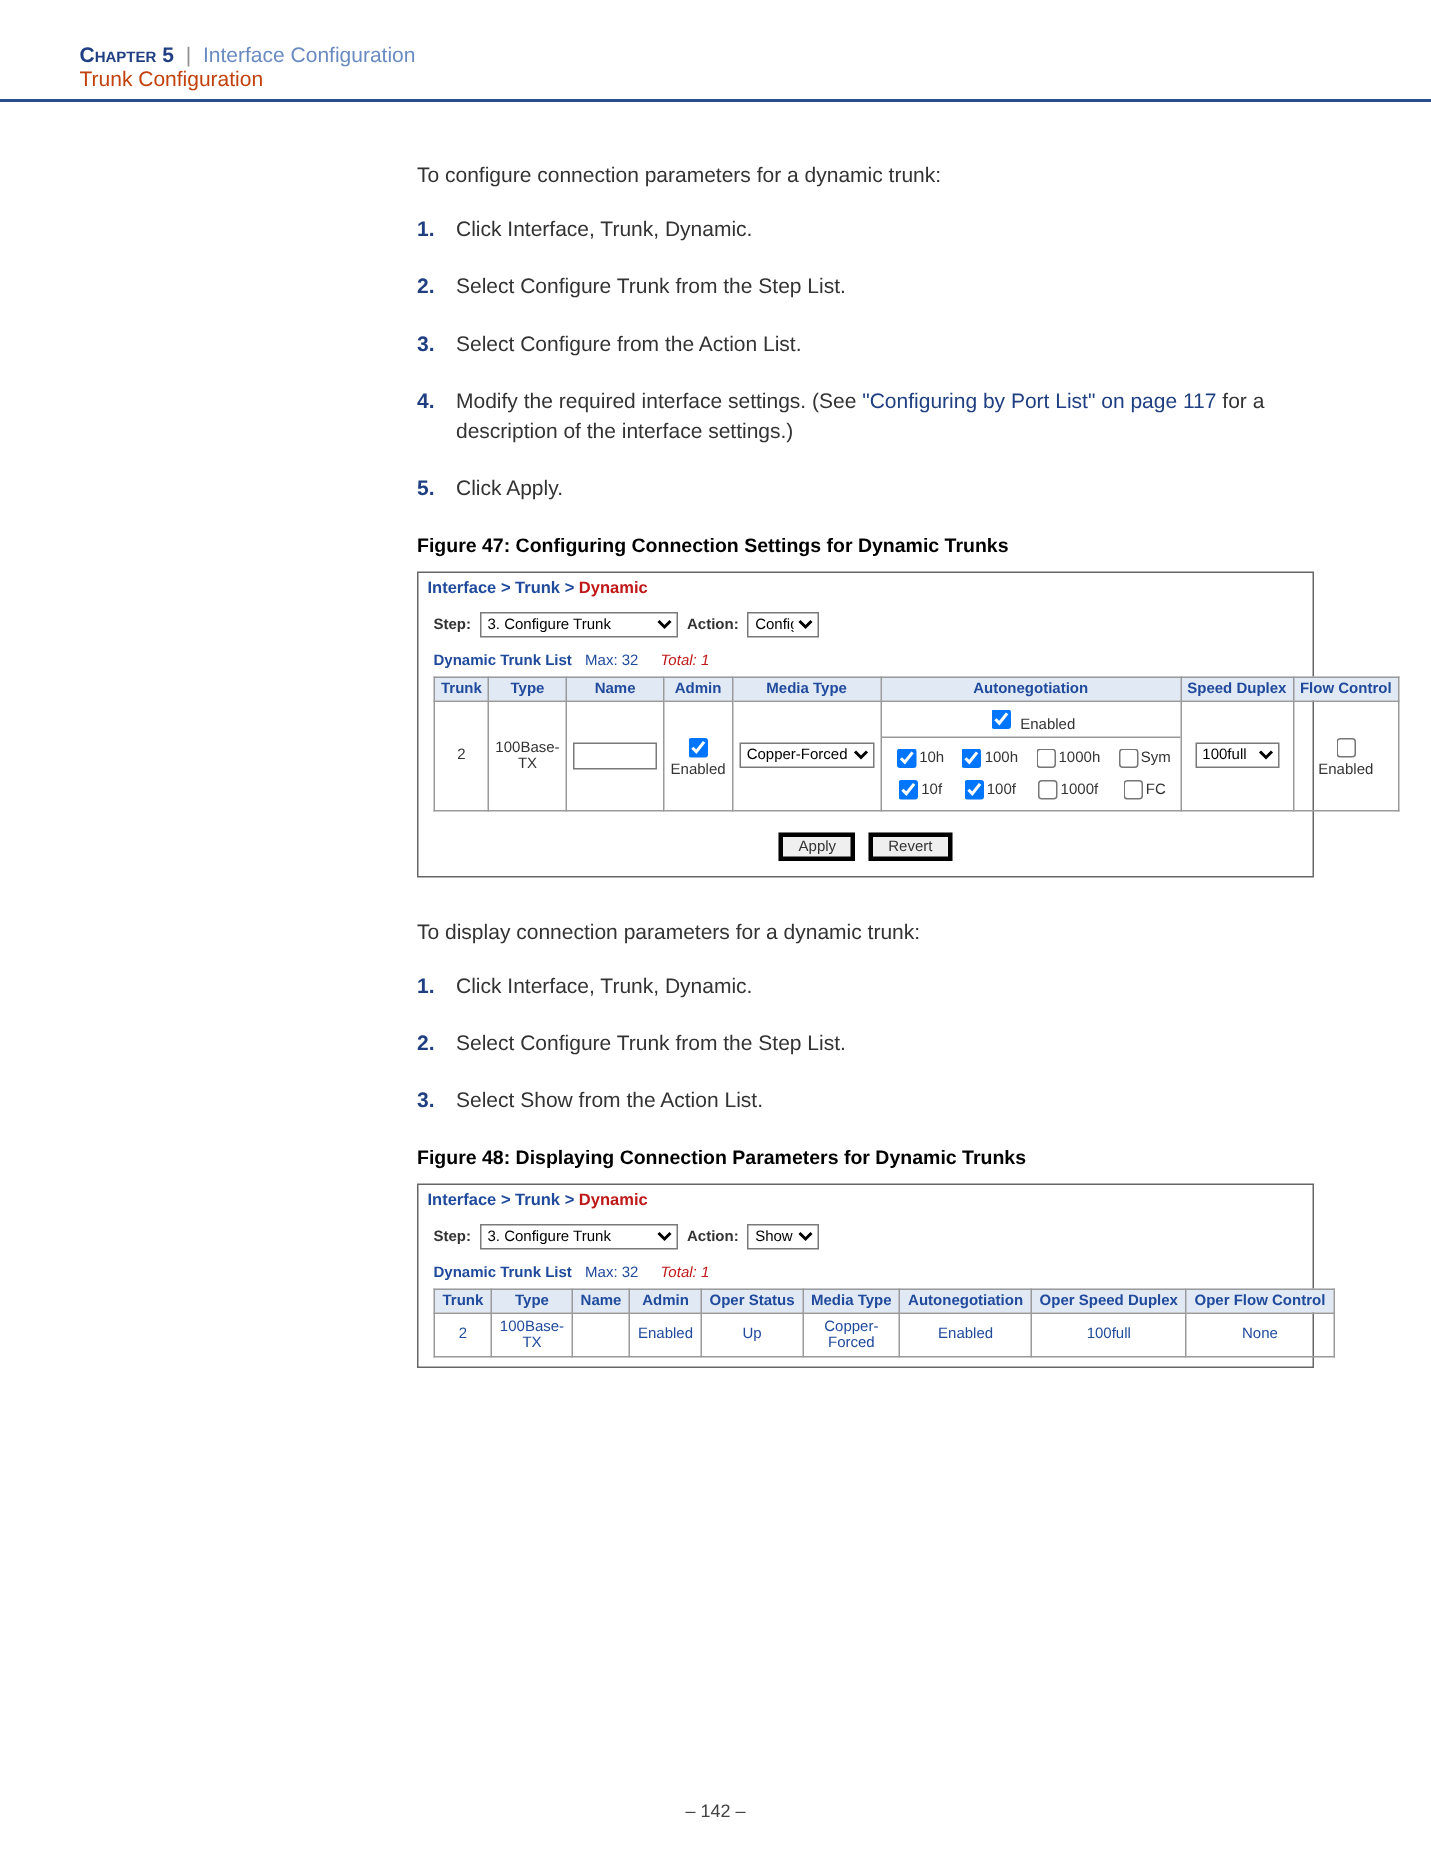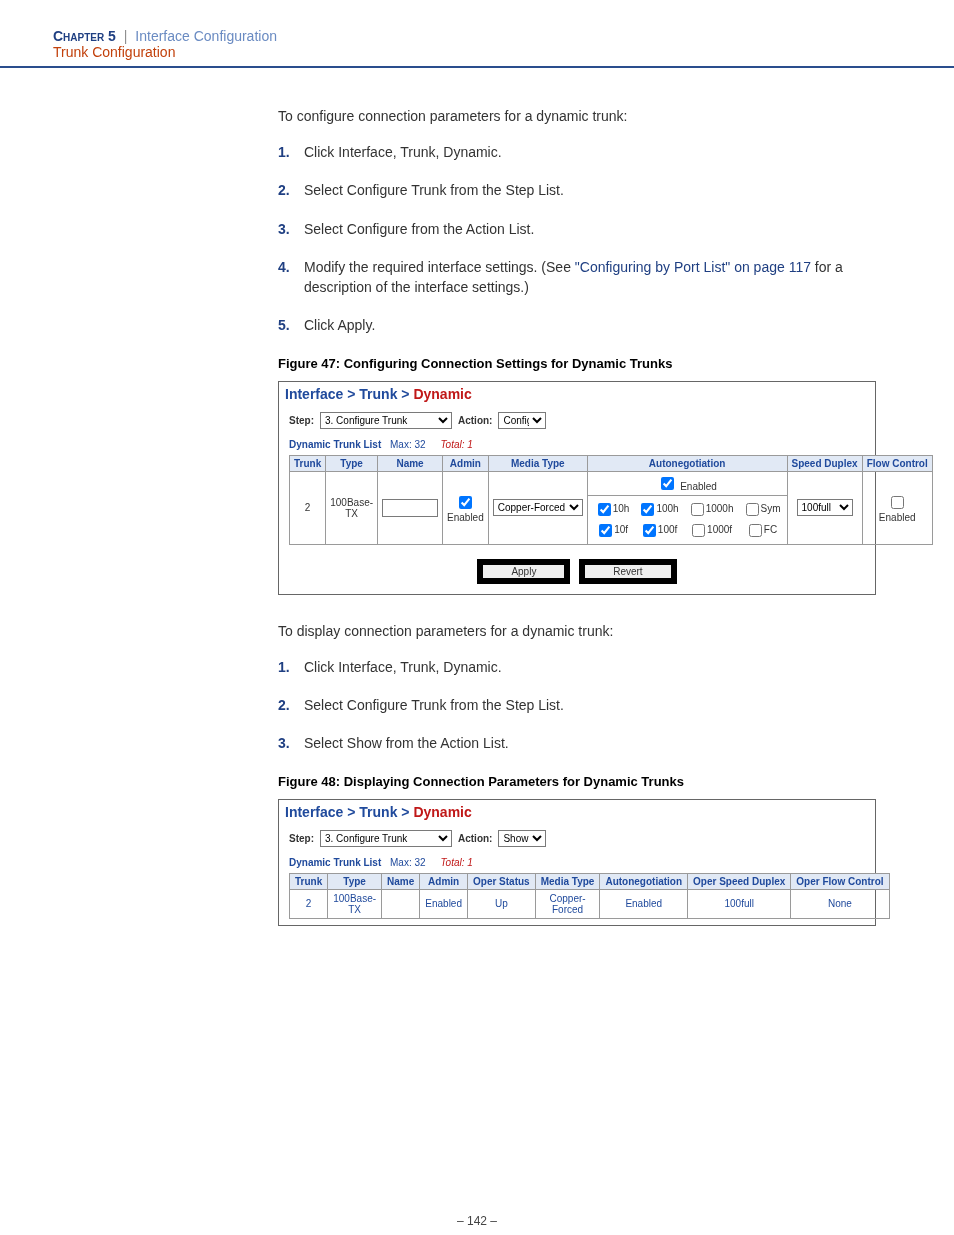--- a/index.html
+++ b/index.html
@@ -75,21 +75,21 @@
     border: 1px solid #666;
     background: #fff;
     font-family: Tahoma, Verdana, sans-serif;
     font-size: 10px;
     color: #333;
     margin-bottom: 28px;
     box-sizing: border-box;
   }
   .bc {
     padding: 4px 6px;
-    font-size: 14px;
+    font-size: 11px;
     font-weight: bold;
   }
   .bc .bc-leaf { color: #204a9c; }
   .bc .bc-current { color: #c01818; }
   .toolbar {
     display: flex;
     align-items: center;
     gap: 6px;
     padding: 6px 10px 10px 10px;
     font-size: 10px;
@@ -148,24 +148,24 @@
   .autoneg-grid label { white-space: nowrap; font-size: 10px; }
   .autoneg-grid input[type=checkbox] { vertical-align: middle; margin-right: 2px; }
   .sd-cell select { font-size: 10px; width: 56px; height:17px; border:1px solid #7a7a7a; background:#fff; }
   .fc-cell input[type=checkbox] { vertical-align: middle; }
   .btn-row {
     text-align: center;
     padding: 6px 0 10px 0;
   }
   .btn-row button {
     font-size: 10px;
-    padding: 1px 28px;
+    padding: 1px 10px;
     margin: 0 3px;
     background: #efefef;
-    border: 6px solid #000000;
+    border: 3px solid #000000;
     color: #333;
   }
   table.grid2 {
     border-collapse: collapse;
     width: calc(100% - 20px);
     margin: 0 10px 6px 10px;
     font-size: 10px;
   }
   table.grid2 th {
     background: #e1e9f5;

